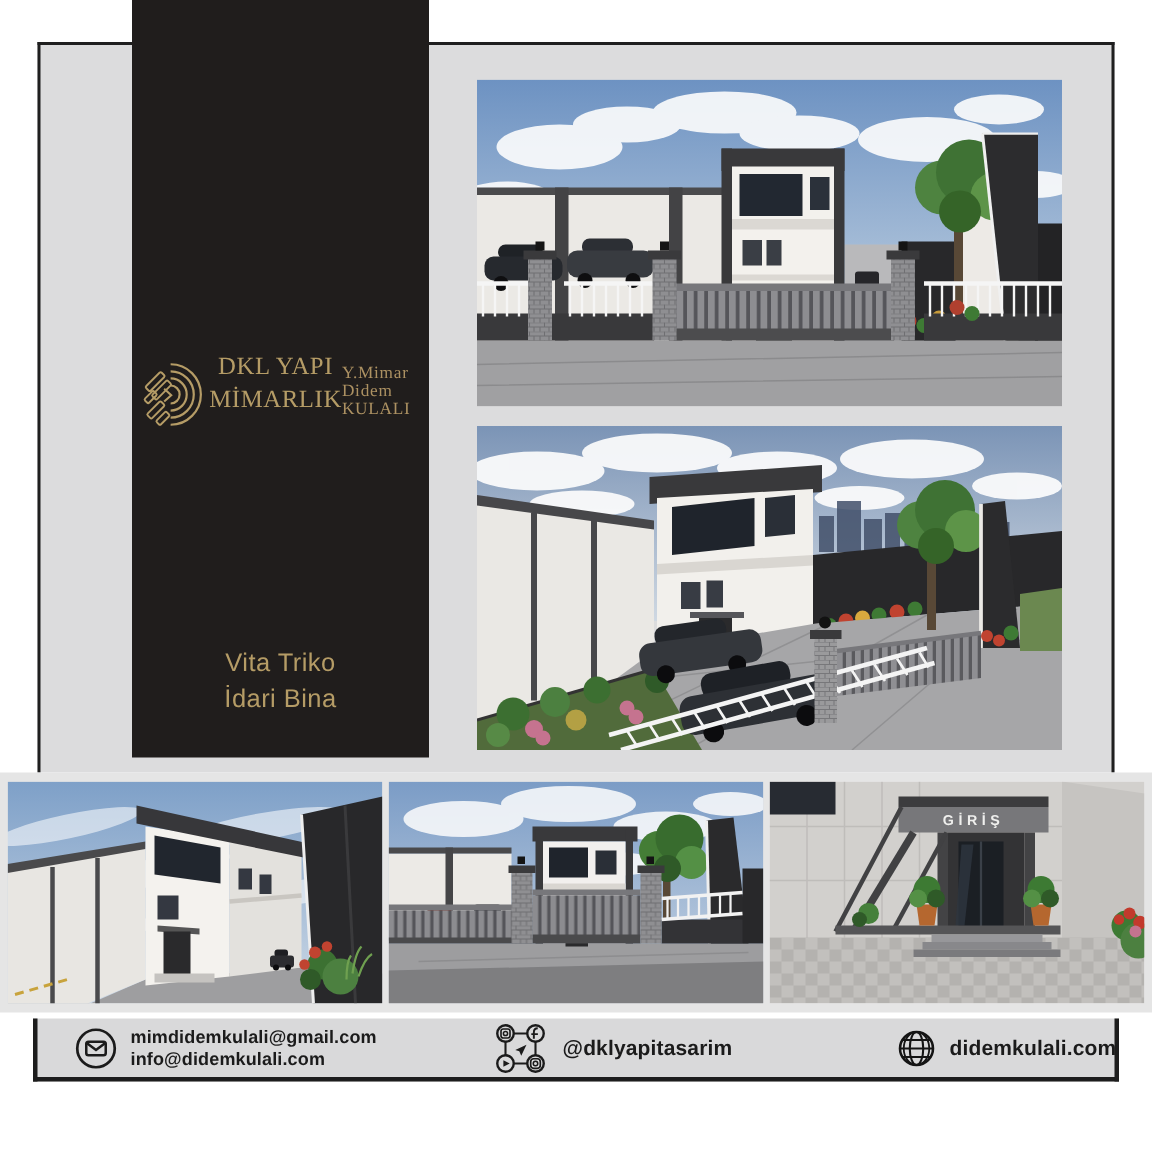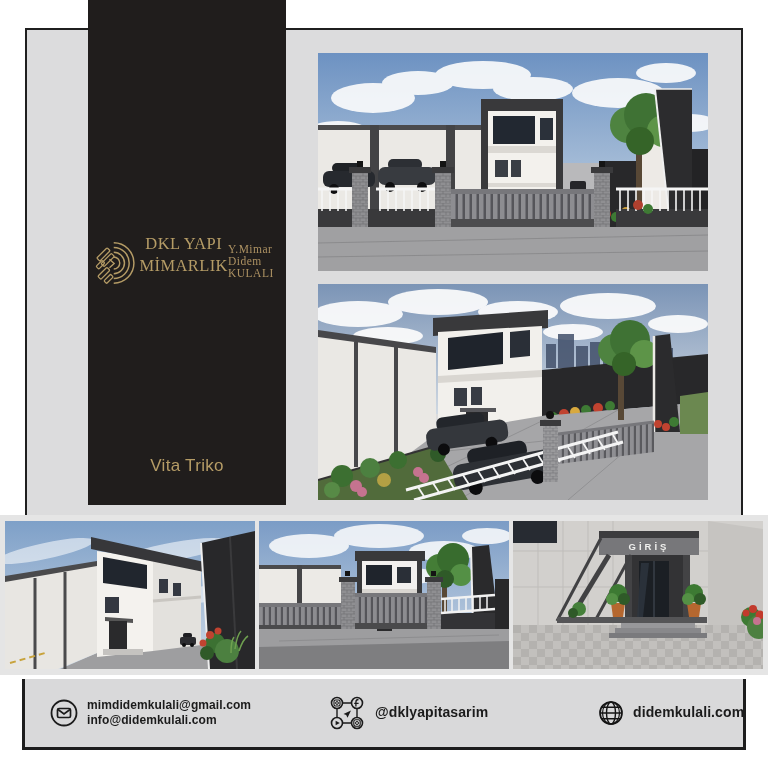--- a/index.html
+++ b/index.html
@@ -38,21 +38,21 @@
   .render svg,.thumb svg{display:block;width:100%;height:100%;}
   
   .strip{
     position:absolute;left:0;top:515px;width:768px;height:160px;
     background:#e5e5e5;box-sizing:border-box;padding:6px 5px;
     display:flex;gap:4px;z-index:6;
   }
   .thumb{flex:1;overflow:hidden;}
   
   .footer{
-    position:absolute;left:22px;top:679px;width:724px;height:71px;
+    position:absolute;left:22px;top:679px;width:724px;height:42px;
     background:#d9d9da;border:3px solid #1d1d1d;border-top:none;
     box-sizing:border-box;z-index:7;
   }
   .fgroup{position:absolute;top:50%;transform:translateY(-50%);display:flex;align-items:center;gap:8px;}
   .g1{left:24px;} .g2{left:302px;} .g3{left:572px;}
   .ftext{font-weight:700;color:#1b1b1b;font-size:12px;line-height:1.25;letter-spacing:.1px;}
   .ftext.big{font-size:14px;}
 </style>
 </head>
 <body>
@@ -71,20 +71,21 @@
     <rect width="30" height="10" rx="2.5" stroke-width="3" transform="translate(37,84) rotate(-45) translate(-15,-5)"></rect>
     <rect width="22" height="9" rx="2.5" stroke-width="3" transform="translate(48,97) rotate(-45) translate(-11,-4.5)"></rect>
     <polyline points="50,51 61,61 50,71" stroke-width="3.2"></polyline>
   </svg>
   <div class="company">
     <div>DKL YAPI MİMARLIK</div>
   </div>
   <div class="architect">Y.Mimar Didem KULALI</div>
   <div class="project">
     <div>Vita Triko</div>
+    <div>İdari Bina</div>
   </div>
 </div>
 
 <div class="render" id="render1">
 <svg viewBox="0 0 390 218" preserveAspectRatio="none">
   <defs>
     <linearGradient id="r1sky" x1="0" y1="0" x2="0" y2="1">
       <stop offset="0" stop-color="#6d92c2"></stop>
           <stop offset="1" stop-color="#c2d2e2"></stop>
     </linearGradient>

